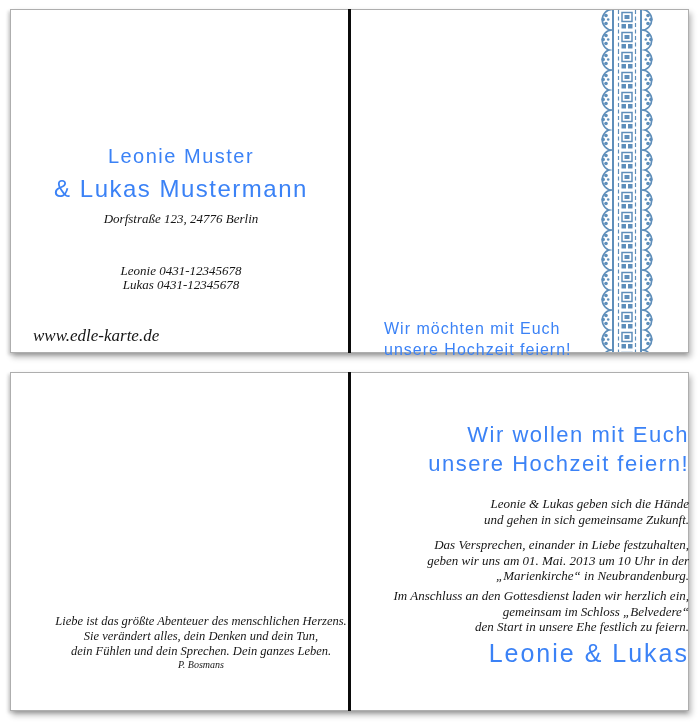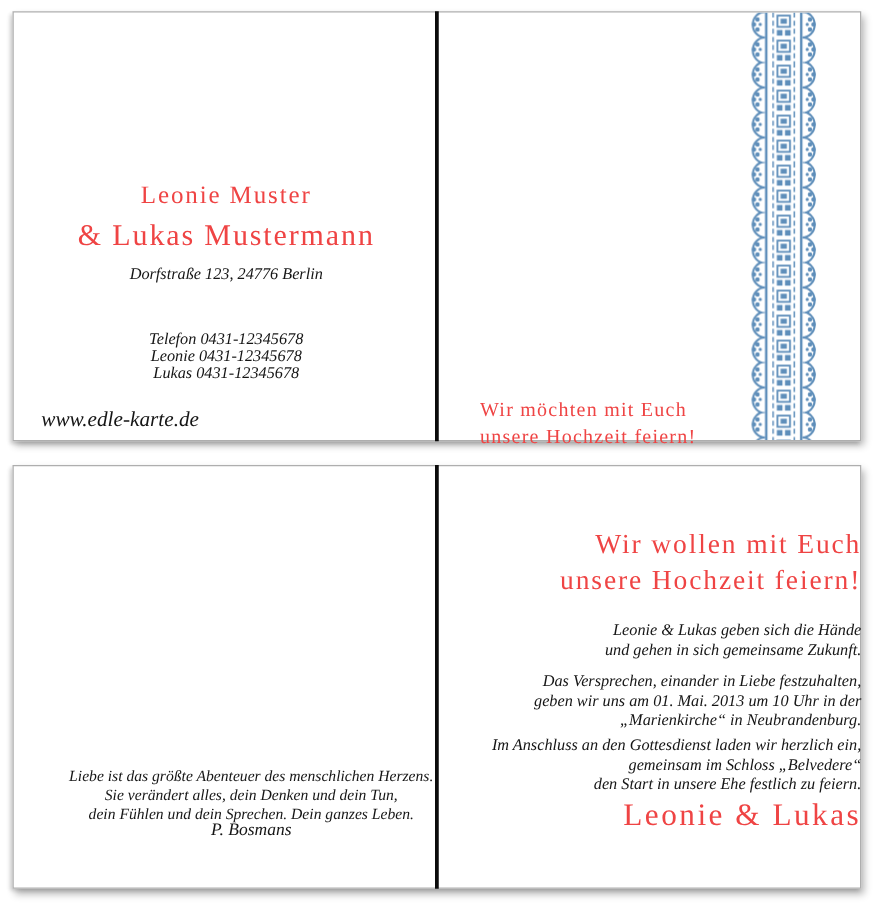--- a/index.html
+++ b/index.html
@@ -19,22 +19,22 @@
   .card-top    { left:10px; top:9px;   width:679px; height:344px; }
   .card-bottom { left:10px; top:372px; width:679px; height:339px; }
 
   .fold {
     position:absolute; left:50%; top:-1px; bottom:-1px;
     width:3px; margin-left:-1.5px; background:#0b0b0b; z-index:6;
   }
 
   
   .script {
-    font-family:Liberation Serif, serif;
-    color:#ef4444;
+    font-family:Liberation Sans, sans-serif;
+    color:#3b82f6;
   }
   
   .serif-i {
     font-style:italic;
     color:#151515;
   }
 
   
   .names   { position:absolute; top:131px; left:0; width:340px; text-align:center; }
   .name1   { font-size:20px; line-height:30px; letter-spacing:1.5px; }
@@ -45,21 +45,21 @@
   .website { position:absolute; left:22px; bottom:6px; font-size:17px; }
 
   
   .invite  { position:absolute; left:373px; top:268px; font-size:16px;
              line-height:21px; letter-spacing:1px; white-space:nowrap;margin-top:40px; }
   .lace    { position:absolute; left:587px; top:0; height:342px; z-index:2; }
 
   
   .quote    { position:absolute; top:241px; left:0; width:340px; text-align:center;
               font-size:12.5px; line-height:15px;margin-left:20px; }
-  .quote-attr { font-size:14px; line-height:12px; }
+  .quote-attr { font-size:10px; line-height:12px; }
 
   
   .rblock    { position:absolute; left:340px; width:338px; text-align:right; }
   .headline2 { top:47px; font-size:22px; line-height:29px; letter-spacing:1.5px; }
   .para      { font-size:13px; line-height:15.5px;padding-left:28px; }
   .p1 { top:123px; }
   .p2 { top:164px; }
   .p3 { top:215px; }
   .signature { top:264px; font-size:25px; line-height:32px; letter-spacing:2px; }
 
@@ -70,21 +70,20 @@
 
 <div class="card card-top">
 
   <div class="names">
     <span class="line script name1">Leonie Muster</span>
     <span class="line script name2">&amp; Lukas Mustermann</span>
     <span class="line serif-i addr">Dorfstraße 123, 24776 Berlin</span>
   </div>
 
   <div class="phones serif-i">
-    <span class="line">Telefon 0431-12345678</span>
     <span class="line">Leonie 0431-12345678</span>
     <span class="line">Lukas 0431-12345678</span>
   </div>
 
   <div class="website serif-i">www.edle-karte.de</div>
 
   <div class="invite script">
     <span class="line">Wir möchten mit Euch</span>
     <span class="line">unsere Hochzeit feiern!</span>
   </div>

